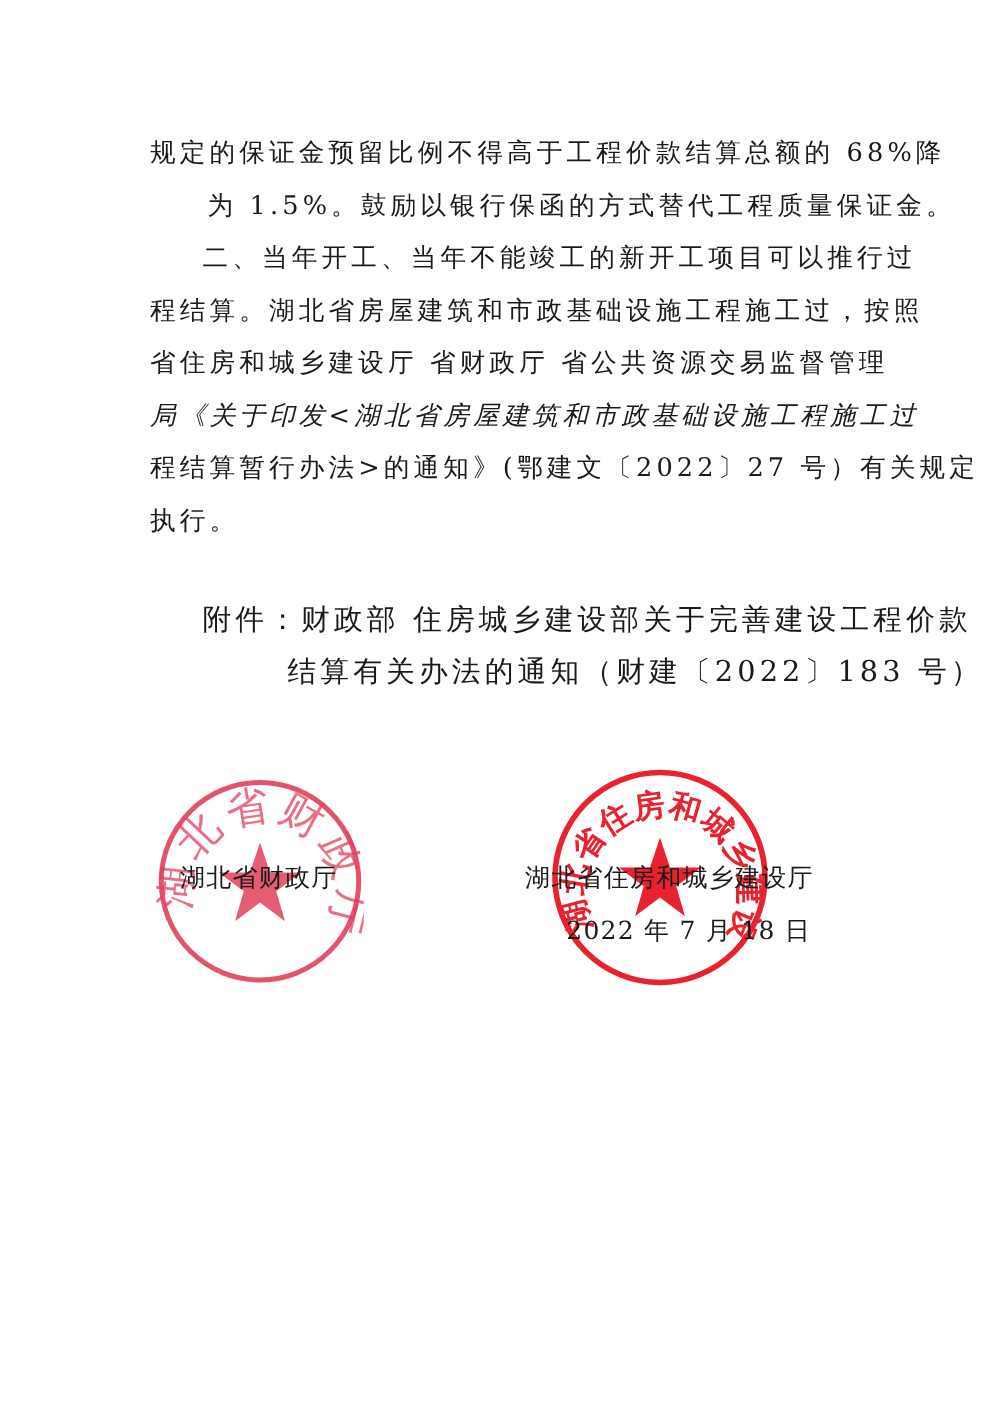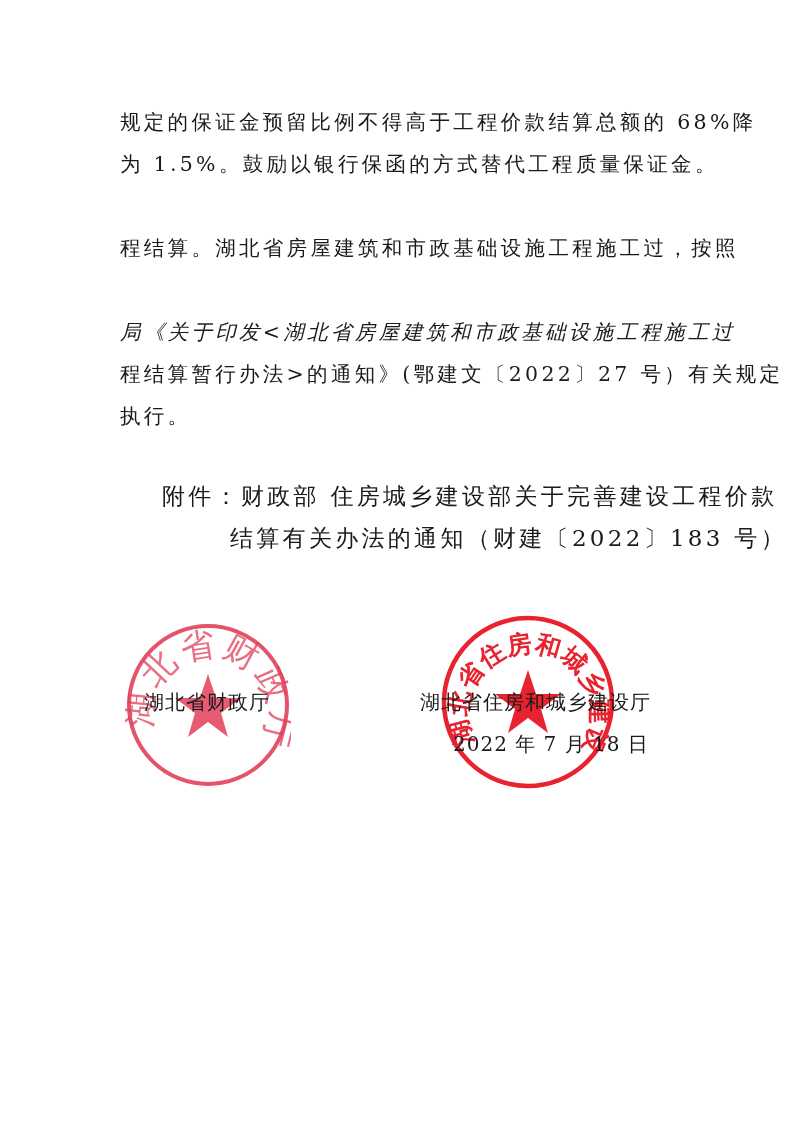--- a/index.html
+++ b/index.html
@@ -55,23 +55,25 @@
       color: #1a1a1a;
       z-index: 3;
     }
   </style>
 </head>
 <body>
 
 <div class="page">
 
   <div class="line" style="top:108px;">规定的保证金预留比例不得高于工程价款结算总额的 68%降</div>
-  <div class="line short" style="top:150px;">为 1.5%。鼓励以银行保函的方式替代工程质量保证金。</div>
+  <div class="line short" style="top:150px;margin-left:46px;">为 1.5%。鼓励以银行保函的方式替代工程质量保证金。</div>
 
+  <div class="line" style="top:192px; left:162px; width:514px;">二、当年开工、当年不能竣工的新开工项目可以推行过</div>
   <div class="line" style="top:234px;">程结算。湖北省房屋建筑和市政基础设施工程施工过，按照</div>
+  <div class="line" style="top:276px;">省住房和城乡建设厅 省财政厅 省公共资源交易监督管理</div>
   <div class="line" style="top:318px;font-style:italic;">局《关于印发&lt;湖北省房屋建筑和市政基础设施工程施工过</div>
   <div class="line" style="top:360px;">程结算暂行办法&gt;的通知》(鄂建文〔2022〕27 号）有关规定</div>
   <div class="line short" style="top:402px;">执行。</div>
 
   <div class="attach" style="top:482px; left:162px;">附件：财政部 住房城乡建设部关于完善建设工程价款</div>
   <div class="attach" style="top:524px; left:230px;">结算有关办法的通知（财建〔2022〕183 号）</div>
 
   <div class="stamp" style="left:125px; top:622px; width:166px; height:166px;">
     <svg width="166" height="166" viewBox="0 0 166 166">
       <defs>

